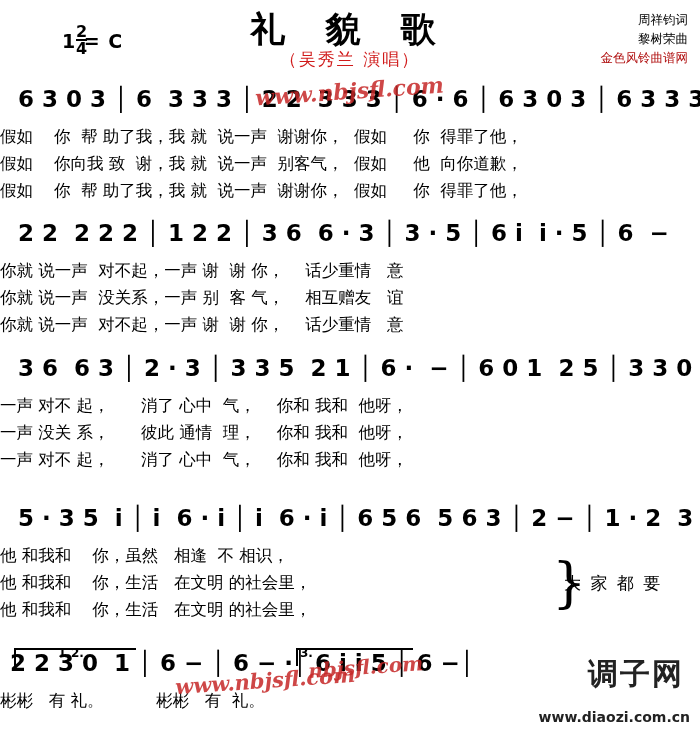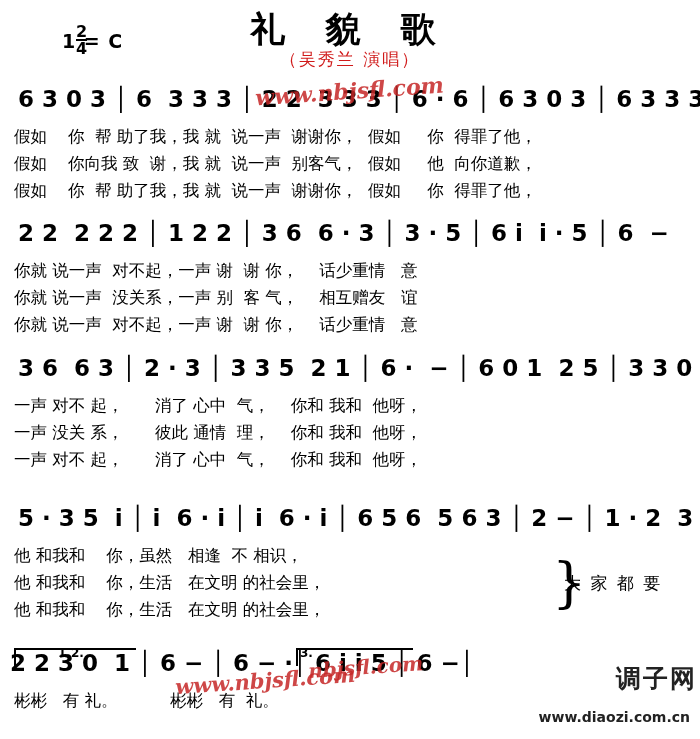--- a/index.html
+++ b/index.html
@@ -50,42 +50,41 @@
     font-size:23px;font-weight:bold;
     white-space:pre;
     letter-spacing:0px;
     padding-left:18px;
     box-sizing:border-box;
   }
   .lyric{
     position:relative;height:27px;
     font-size:16.5px;
     white-space:pre;
-    padding-left:14px;
     box-sizing:border-box;
     letter-spacing:0px;
   }
 
   
   .wm{
     position:absolute;
     color:#c62828;
     font-style:italic;
     font-weight:bold;
     font-family:"DejaVu Serif","Liberation Serif",serif;
     opacity:.85;
     pointer-events:none;
   }
   .wm1{left:255px;top:78px;font-size:22px;transform:rotate(-4deg);}
   .wm2{left:175px;top:668px;font-size:21px;transform:rotate(-4deg);}
   .wm3{left:308px;top:655px;font-size:20px;transform:rotate(-4deg);}
 
   .brand{
-    position:absolute;right:3px;bottom:44px;
-    font-size:25px;font-weight:bold;color:#222;letter-spacing:2px;
+    position:absolute;right:16px;bottom:44px;
+    font-size:30px;font-weight:bold;color:#222;letter-spacing:2px;
   }
   .brandurl{
     position:absolute;right:10px;bottom:14px;
     font-size:14px;font-weight:bold;color:#222;
   }
 
   .brace{
     position:absolute;left:552px;top:556px;
     font-size:54px;line-height:54px;color:#000;
     font-family:"DejaVu Serif","Liberation Serif",serif;
@@ -102,20 +101,25 @@
 
   <div class="keysig">1 = C</div>
   <div class="meter">
     <span class="num">2</span>
     <span class="den">4</span>
   </div>
 
   <div class="title">礼 貌 歌</div>
   <div class="subtitle">（吴秀兰  演唱）</div>
 
+  <div class="credits">
+    <div>周祥钧词</div>
+    <div>黎树荣曲</div>
+    <div class="site">金色风铃曲谱网</div>
+  </div>
 
   <div class="system" style="top:86px;">
     <div class="notes">6 3 0 3 │ 6  3 3 3 │ 2 2  3 3 3 │ 6 · 6 │ 6 3 0 3 │ 6 3 3 3</div>
     <div class="lyric">假如    你  帮 助了我，我 就  说一声  谢谢你，  假如     你  得罪了他，</div>
     <div class="lyric">假如    你向我 致  谢，我 就  说一声  别客气，  假如     他  向你道歉，</div>
     <div class="lyric">假如    你  帮 助了我，我 就  说一声  谢谢你，  假如     你  得罪了他，</div>
   </div>
 
   <div class="system" style="top:220px;">
     <div class="notes">2 2  2 2 2 │ 1 2 2 │ 3 6  6 · 3 │ 3 · 5 │ 6 i  i · 5 │ 6  −</div>

